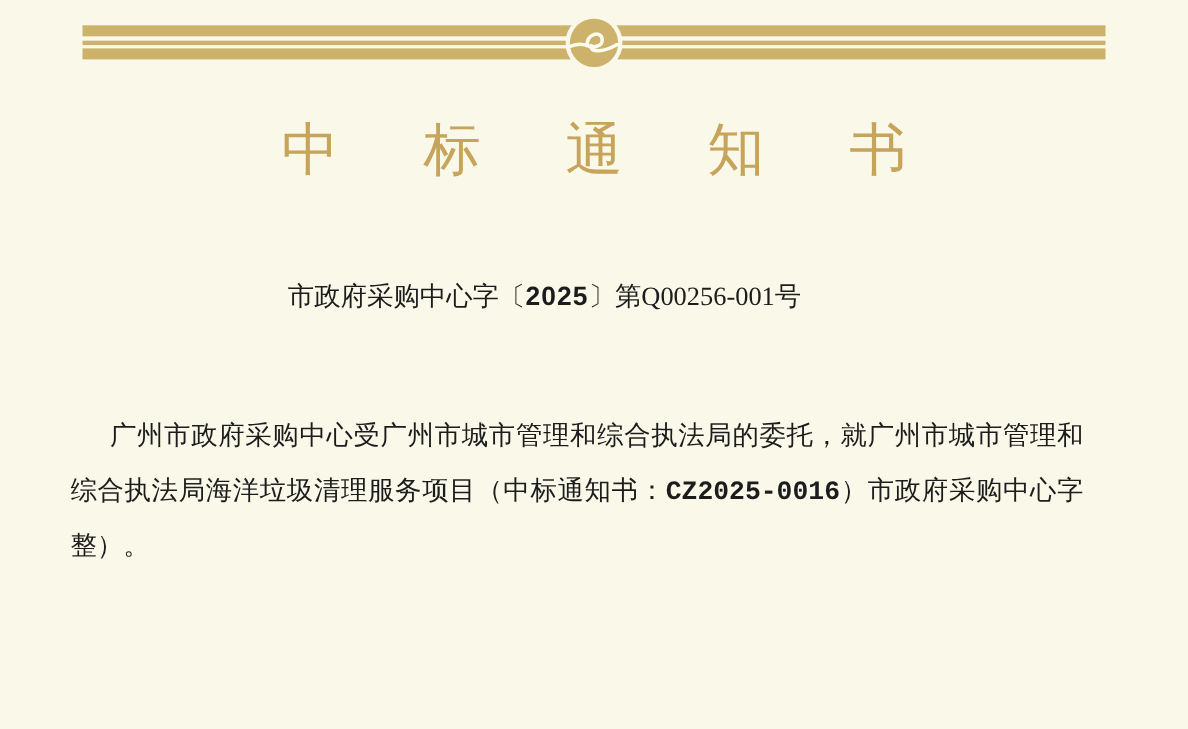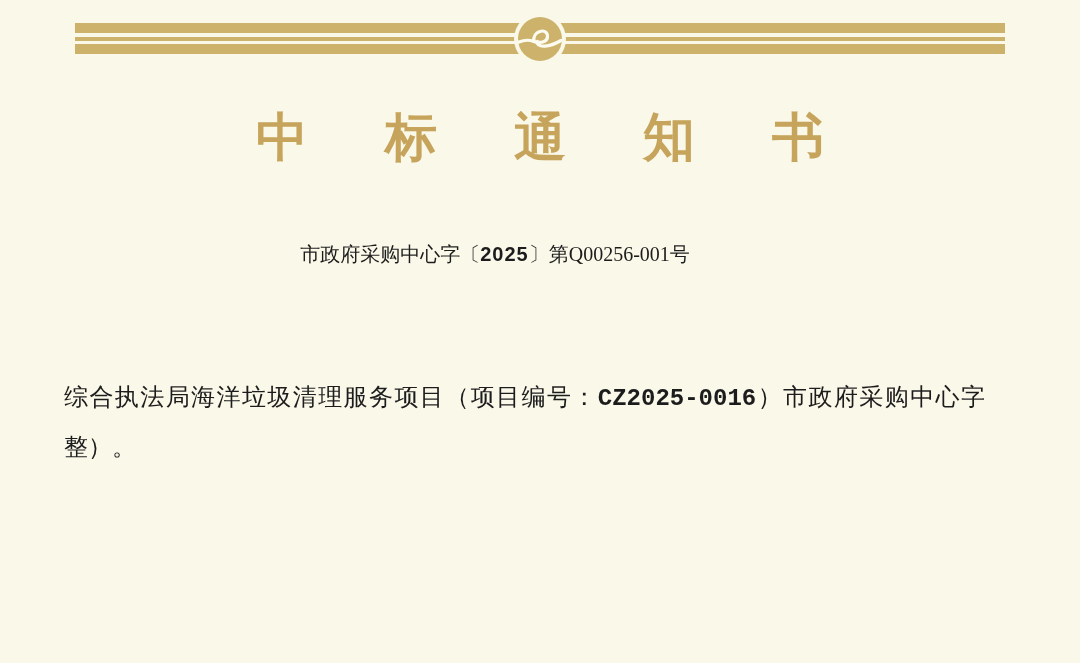--- a/index.html
+++ b/index.html
@@ -31,34 +31,34 @@
     width: 52px; height: 52px;
     transform: translateX(-50%);
   }
 
   
   .title {
     position: absolute;
     top: 104px; left: 0; right: 0;
     text-align: center;
     font-size: 52px;
-    font-weight: 700;
+    font-weight: 400;
     line-height: 1.3;
     color: #C7A45C;
     letter-spacing: 77px;
     text-indent: 77px;
     white-space: nowrap;
   }
 
   
   .doc-number {
     position: absolute;
-    top: 234px; left: 0; right: 90px;
+    top: 250px; left: 0; right: 90px;
     text-align: center;
-    font-size: 20px;
+    font-size: 24px;
     line-height: 40px;
     white-space: nowrap;
   }
   .doc-number .num {
     font-family: "Liberation Sans", "DejaVu Sans", sans-serif;
     font-weight: 700;
     letter-spacing: 1px;
   }
 
   
@@ -107,18 +107,19 @@
       </svg>
     </div>
   </div>
 
   <h1 class="title">中标通知书</h1>
 
   <div class="doc-number" id="doc-number"><span>市政府采购中心字〔</span><span class="num">2025</span><span>〕第</span><span>Q00256-001</span><span>号</span></div>
 
   <div class="body-block">
     <div id="paragraph">
-        <div class="para-line"><span>综合执法局海洋垃圾清理服务项目（项目编号：</span><span class="num">CZ2025-0016</span><span>）市政府采购中心字</span></div>
+        <div class="para-line first"><span>广州市政府采购中心受广州市城市管理和综合执法局的委托，就广州市城市管理和</span></div>
+        <div class="para-line"><span>综合执法局海洋垃圾清理服务项目（中标通知书：</span><span class="num">CZ2025-0016</span><span>）市政府采购中心字</span></div>
         <div class="para-line last"><span>整）。</span></div>
       </div>
   </div>
 
 </div>
 
 </body></html>

